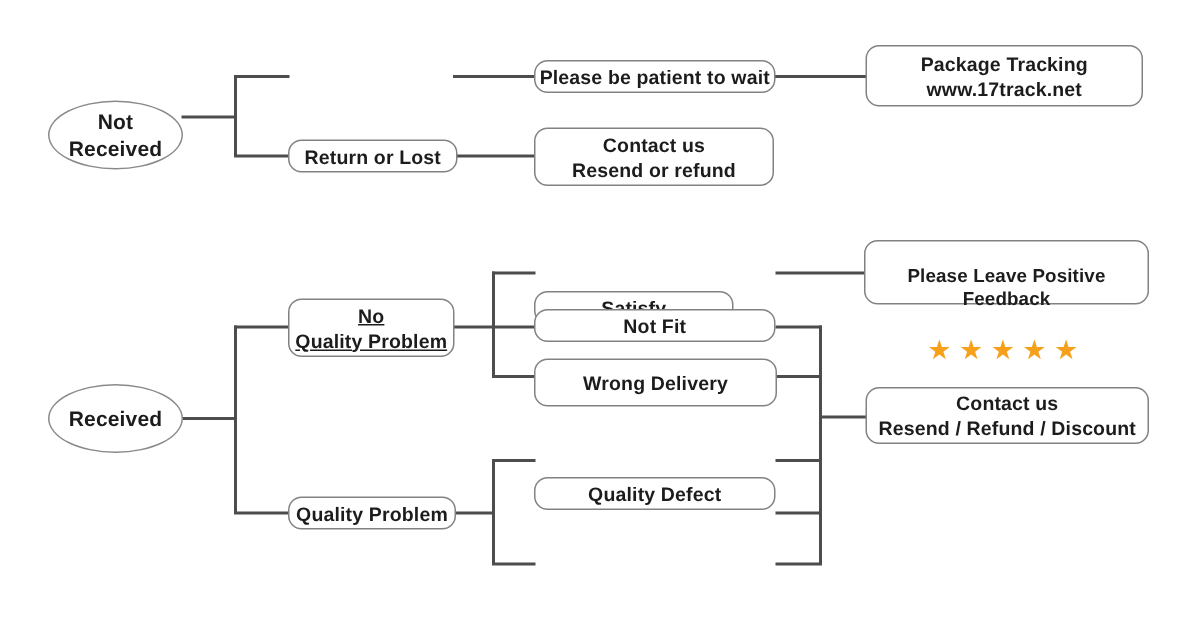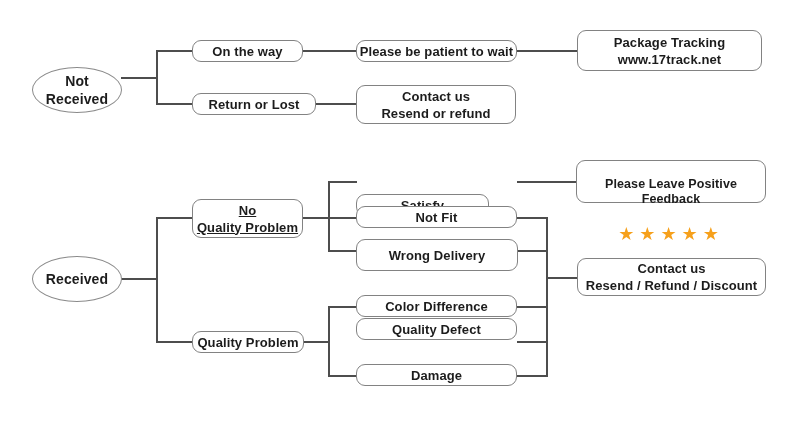--- a/index.html
+++ b/index.html
@@ -54,23 +54,22 @@
   <div class="hline" style="left:517px;top:250px;width:31px;"></div>
   <div class="hline" style="left:517px;top:306px;width:31px;"></div>
   <div class="hline" style="left:517px;top:341px;width:31px;"></div>
   <div class="hline" style="left:517px;top:375px;width:31px;"></div>
   <div class="vline" style="left:546px;top:217px;height:159px;"></div>
   <div class="hline" style="left:546px;top:277px;width:32px;"></div>
 
   <div class="node ellipse" style="left:32px;top:55px;width:90px;height:46px;margin-top:12px;">Not
 Received</div>
 
-  <div class="node" style="left:192px;top:40px;width:111px;height:22px;">On the way</div>
 
-  <div class="node" style="left:192px;top:93px;width:124px;height:22px;">Return or Lost</div>
+  <div class="node" style="left:192px;top:93px;width:113px;height:22px;">Return or Lost</div>
 
   <div class="node" style="left:356px;top:40px;width:161px;height:22px;">Please be patient to wait</div>
 
   <div class="node" style="left:577px;top:30px;width:185px;height:41px;">Package Tracking
 www.17track.net</div>
 
   <div class="node" style="left:356px;top:85px;width:160px;height:39px;">Contact us
 Resend or refund</div>
 
   <div class="node ellipse" style="left:32px;top:256px;width:90px;height:46px;">Received</div>
@@ -79,25 +78,23 @@
 Quality Problem</div>
 
   <div class="node" style="left:192px;top:331px;width:112px;height:22px;">Quality Problem</div>
 
   <div class="node" style="left:356px;top:170px;width:133px;height:22px;margin-top:24px;">Satisfy</div>
 
   <div class="node" style="left:356px;top:206px;width:161px;height:22px;">Not Fit</div>
 
   <div class="node" style="left:356px;top:239px;width:162px;height:32px;">Wrong Delivery</div>
 
-  <div class="node" style="left:356px;top:295px;width:161px;height:22px;">Color Difference</div>
 
   <div class="node" style="left:356px;top:318px;width:161px;height:22px;">Quality Defect</div>
 
-  <div class="node" style="left:356px;top:364px;width:161px;height:22px;">Damage</div>
 
   <div class="node feedback" style="left:576px;top:160px;width:190px;height:43px;">
     <div class="feedback-title">Please Leave Positive Feedback</div>
     <div class="stars">
       <span class="star">★</span><span class="star">★</span><span class="star">★</span><span class="star">★</span><span class="star">★</span>
     </div>
   </div>
 
   <div class="node" style="left:577px;top:258px;width:189px;height:38px;">Contact us
 Resend / Refund / Discount</div>

